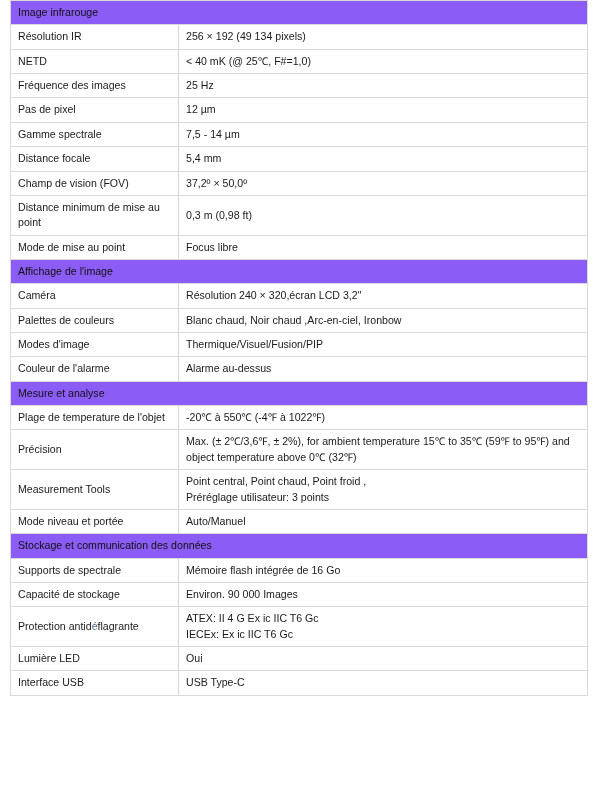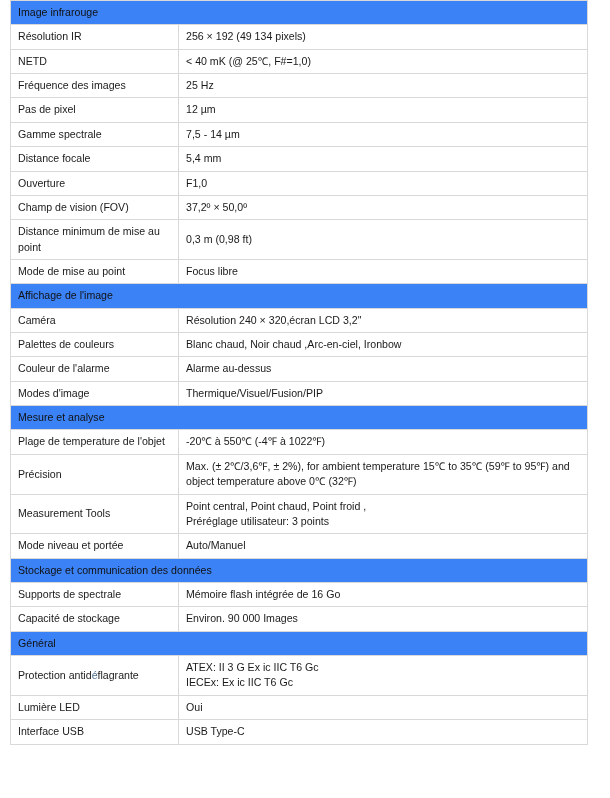--- a/index.html
+++ b/index.html
@@ -49,21 +49,21 @@
 
   table.spec td {
     border: 1px solid #d9d9d9;
     padding: 4px 7px;
     vertical-align: middle;
     line-height: 1.45;
     color: #1a1a1a;
     word-wrap: break-word;
   }
   tr.section-row td {
-    background: #3b82f6;
+    background: #8b5cf6;
     border: 1px solid #d9d9d9;
     font-weight: normal;
     color: #111111;
     padding: 4px 7px;
   }
   td.label {
     color: #1a1a1a;
   }
   td.value {
     color: #1a1a1a;
@@ -108,24 +108,20 @@
         </tr>
         <tr>
           <td class="label">Gamme spectrale</td>
           <td class="value">7,5 - 14 µm</td>
         </tr>
         <tr>
           <td class="label">Distance focale</td>
           <td class="value">5,4 mm</td>
         </tr>
         <tr>
-          <td class="label">Ouverture</td>
-          <td class="value">F1,0</td>
-        </tr>
-        <tr>
           <td class="label">Champ de vision (FOV)</td>
           <td class="value">37,2º × 50,0º</td>
         </tr>
         <tr>
           <td class="label">Distance minimum de mise au point</td>
           <td class="value">0,3 m (0,98 ft)</td>
         </tr>
         <tr>
           <td class="label">Mode de mise au point</td>
           <td class="value">Focus libre</td>
@@ -135,26 +131,26 @@
         </tr>
         <tr>
           <td class="label">Caméra</td>
           <td class="value">Résolution 240 × 320,écran LCD 3,2"</td>
         </tr>
         <tr>
           <td class="label">Palettes de couleurs</td>
           <td class="value">Blanc chaud, Noir chaud ,Arc-en-ciel, Ironbow</td>
         </tr>
         <tr>
+          <td class="label">Modes d'image</td>
+          <td class="value">Thermique/Visuel/Fusion/PIP</td>
+        </tr>
+        <tr>
           <td class="label">Couleur de l'alarme</td>
           <td class="value">Alarme au-dessus</td>
-        </tr>
-        <tr>
-          <td class="label">Modes d'image</td>
-          <td class="value">Thermique/Visuel/Fusion/PIP</td>
         </tr>
         <tr class="section-row">
           <td colspan="2">Mesure et analyse</td>
         </tr>
         <tr>
           <td class="label">Plage de temperature de l'objet</td>
           <td class="value">-20℃ à 550℃ (-4℉ à 1022℉)</td>
         </tr>
         <tr>
           <td class="label">Précision</td>
@@ -175,27 +171,24 @@
           <td colspan="2">Stockage et communication des données</td>
         </tr>
         <tr>
           <td class="label">Supports de spectrale</td>
           <td class="value">Mémoire flash intégrée de 16 Go</td>
         </tr>
         <tr>
           <td class="label">Capacité de stockage</td>
           <td class="value">Environ. 90 000 Images</td>
         </tr>
-        <tr class="section-row">
-          <td colspan="2">Général</td>
-        </tr>
         <tr>
           <td class="label">Protection antid<span class="accent-char" style="color:#4a6b8a">é</span>flagrante</td>
           <td class="value">
-            <span class="line2">ATEX: II 3 G Ex ic IIC T6 Gc</span>
+            <span class="line2">ATEX: II 4 G Ex ic IIC T6 Gc</span>
             <span class="line2">IECEx: Ex ic IIC T6 Gc</span>
           </td>
         </tr>
         <tr>
           <td class="label">Lumière LED</td>
           <td class="value">Oui</td>
         </tr>
         <tr>
           <td class="label">Interface USB</td>
           <td class="value">USB Type-C</td>

